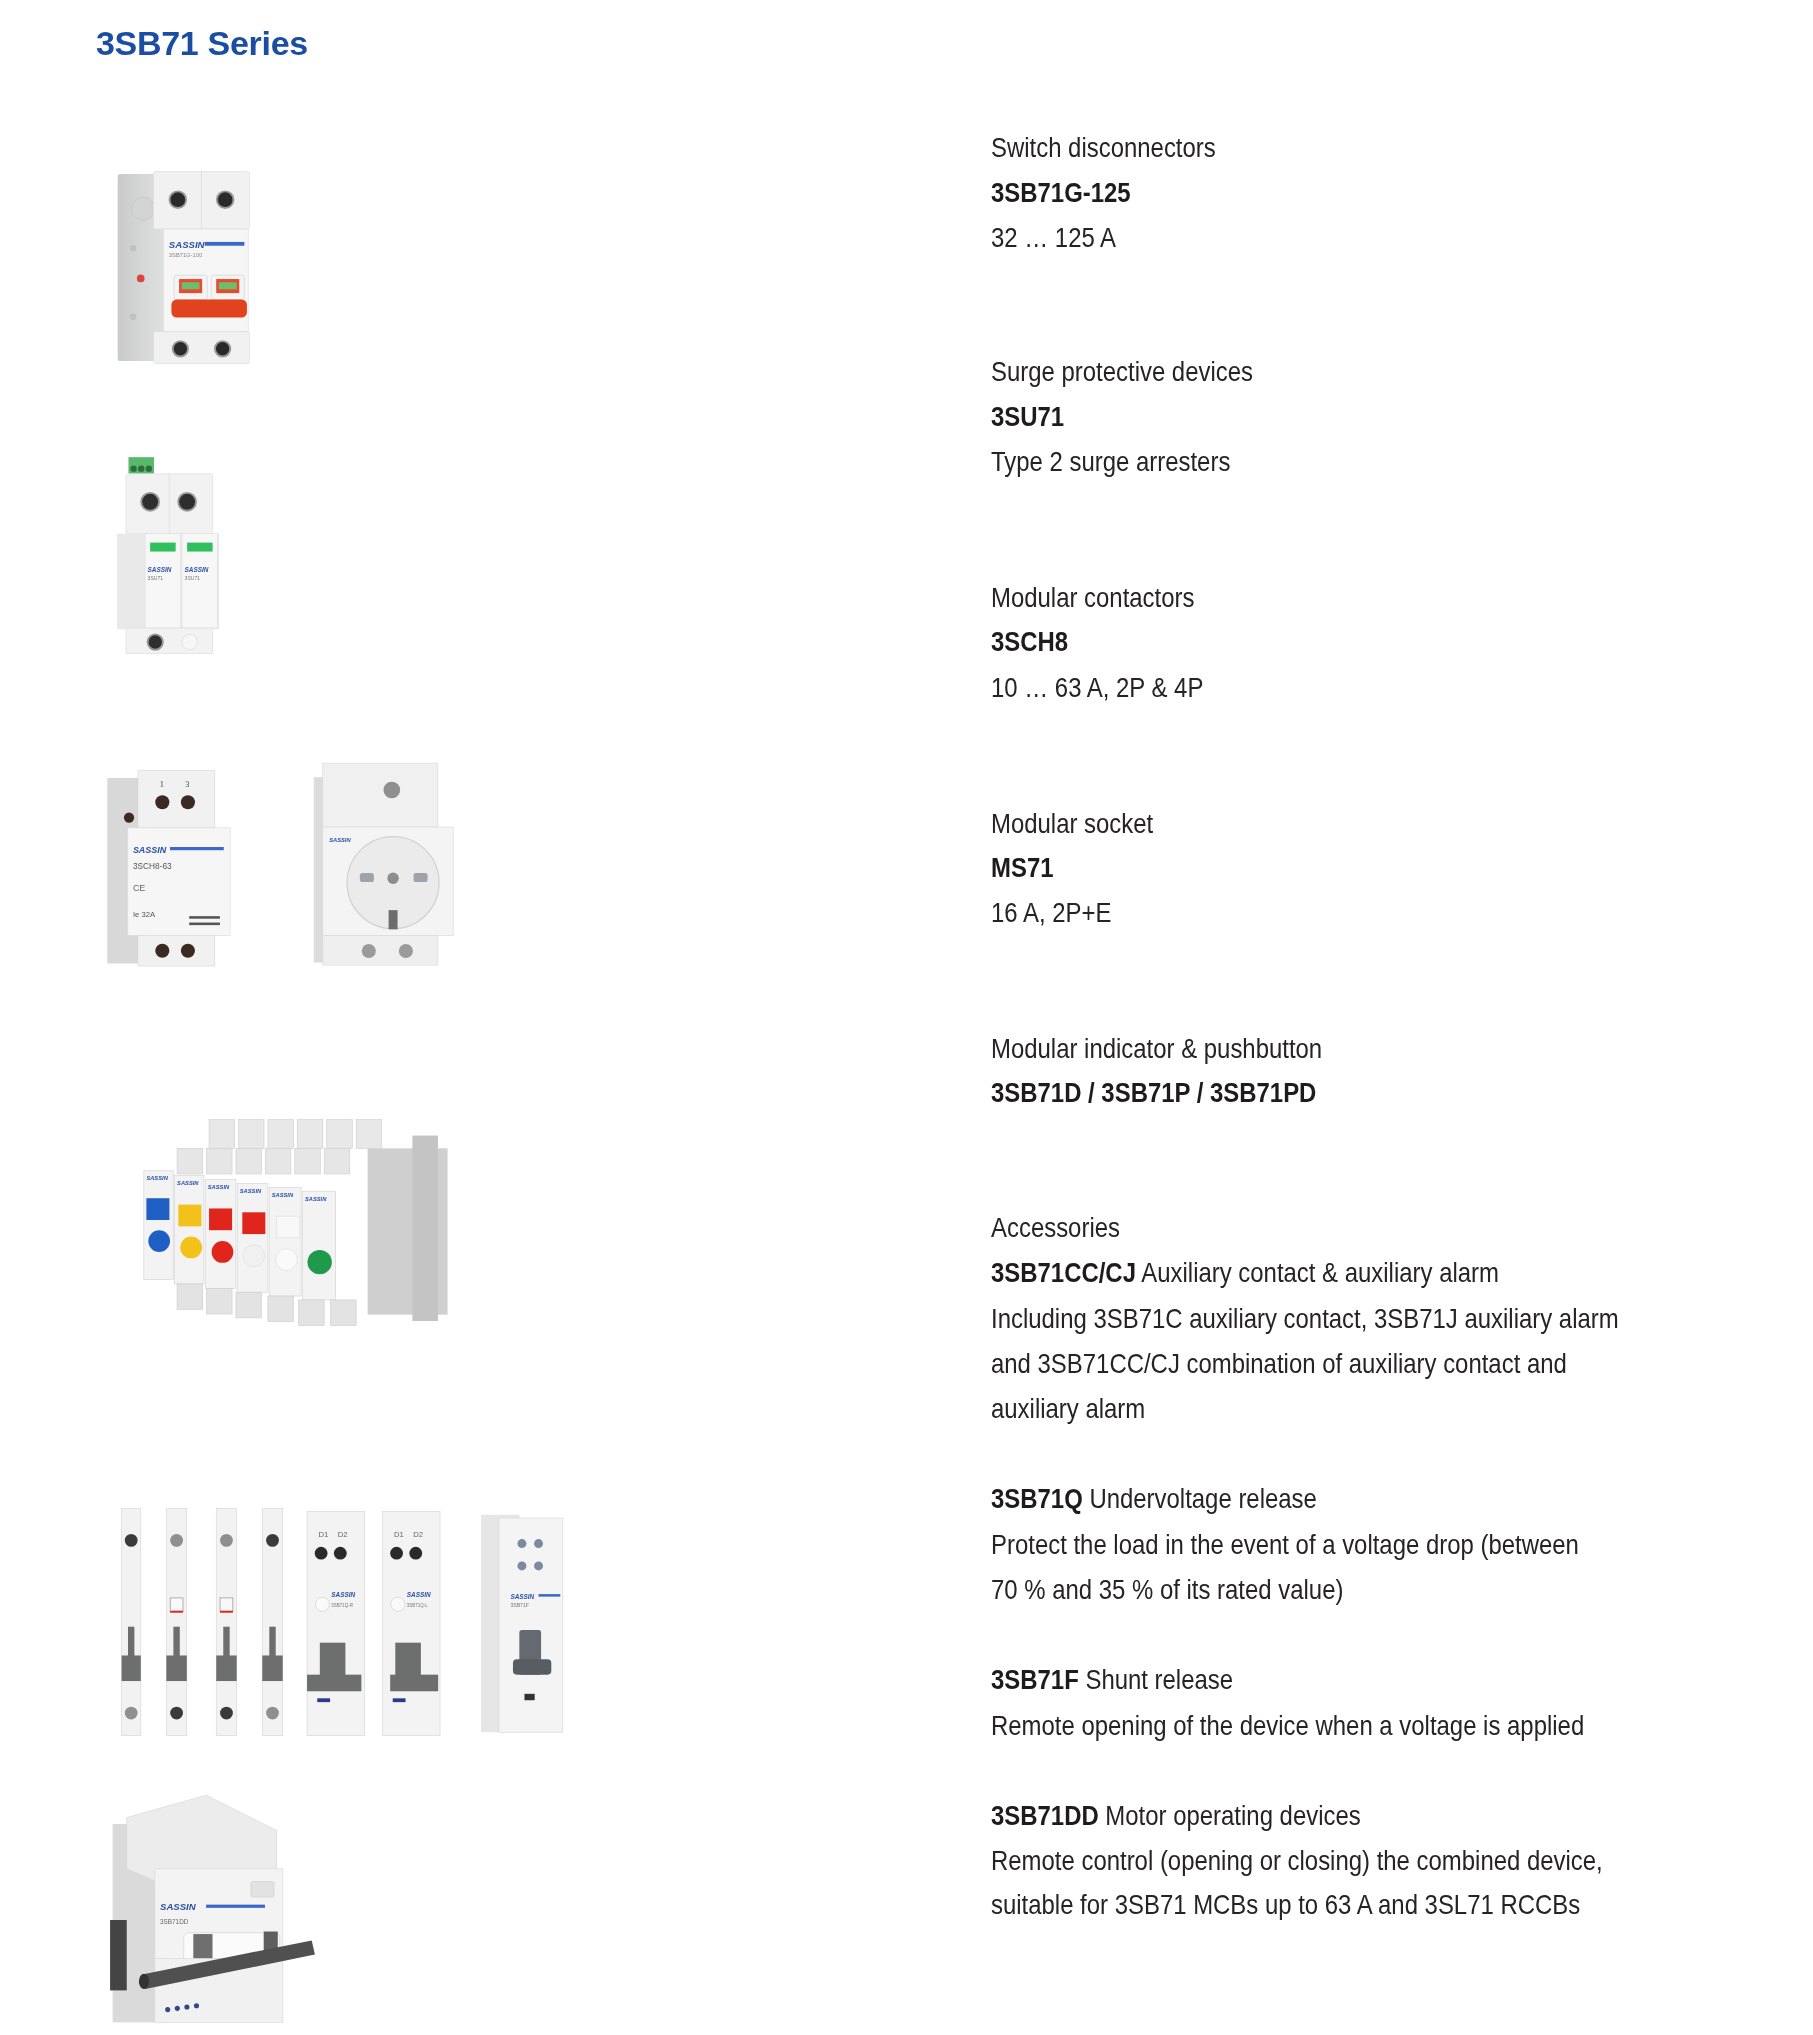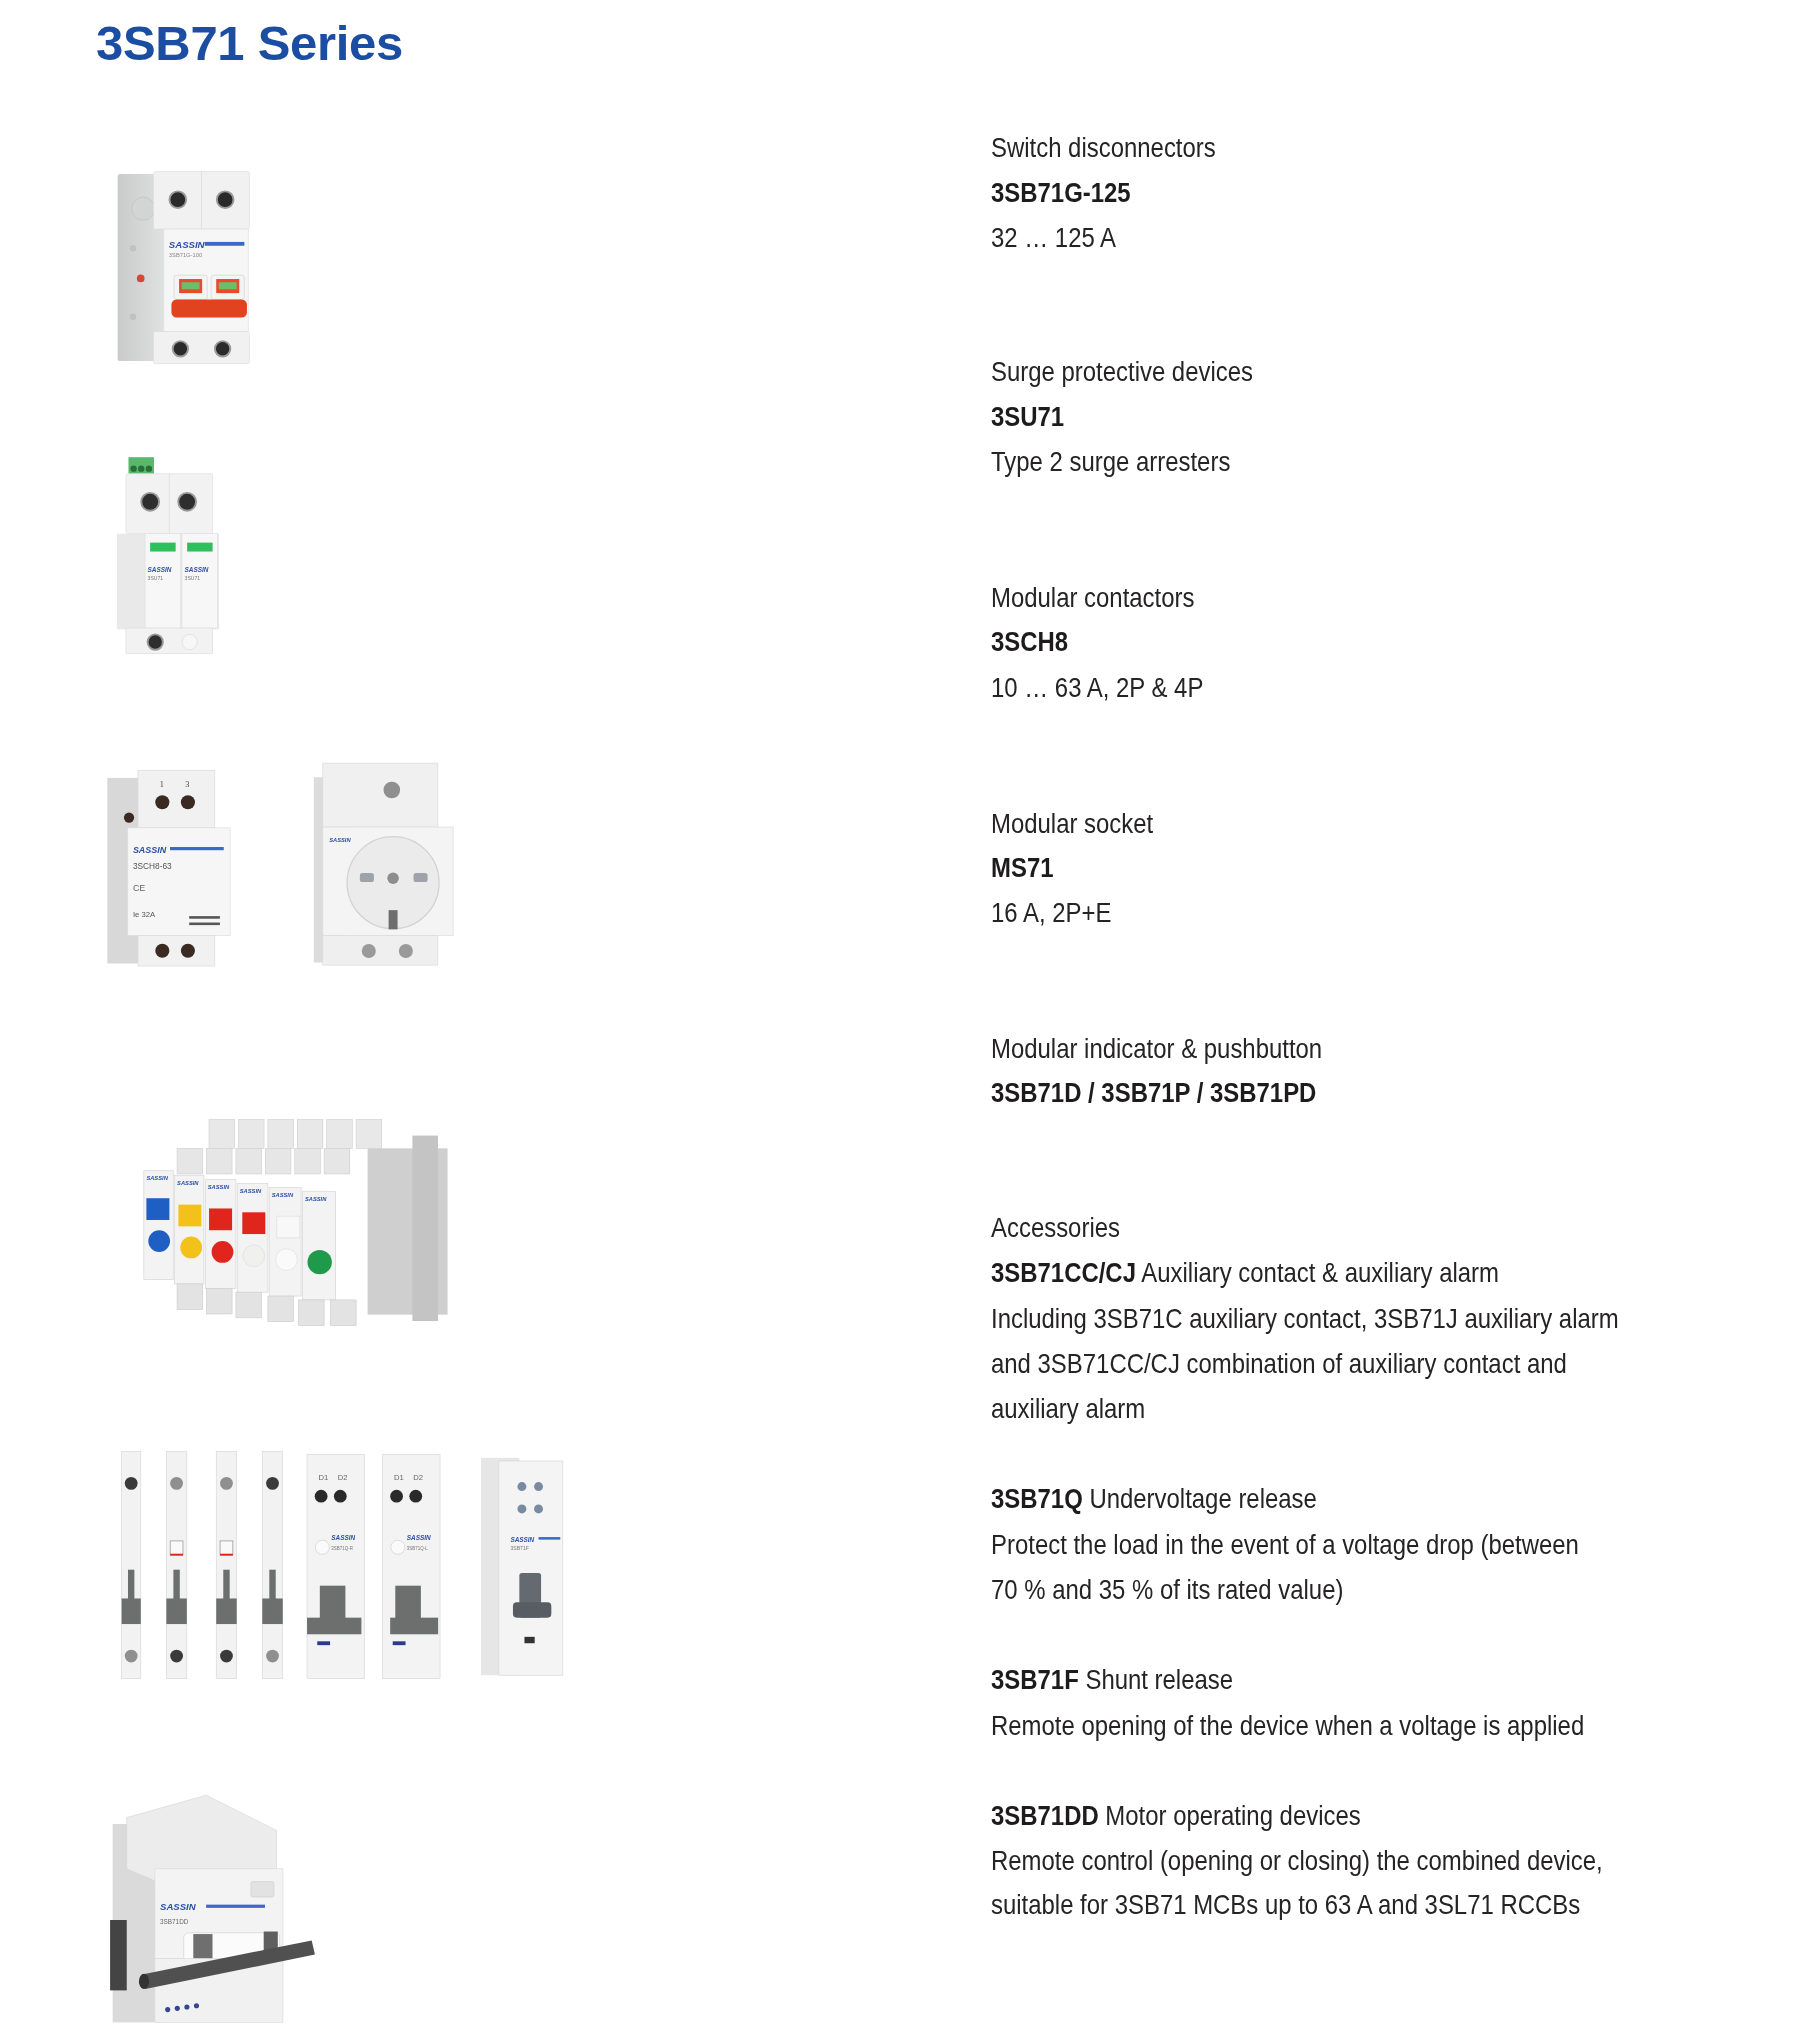--- a/index.html
+++ b/index.html
@@ -1,20 +1,20 @@
 <!DOCTYPE html>
 <html style="font-size:10.2px"><head>
 <meta charset="utf-8">
 <style>
   html, body { margin: 0; padding: 0; background: #ffffff; }
   body { width: 1814px; height: 2035px; position: relative; overflow: hidden;
          font-family: "Liberation Sans", sans-serif; color: #231f20; }
   .title { position: absolute; left: 96px; top: 14px; margin: 0;
            font-family: "Liberation Sans", sans-serif; font-weight: 700;
-           font-size: 49px; line-height: 58px; color: #1b4ea3; letter-spacing: -0.3px; }
+           font-size: 34px; line-height: 58px; color: #1b4ea3; letter-spacing: -0.3px; }
   .line { position: absolute; left: 991px; white-space: nowrap;
           font-size: 27.5px; line-height: 32px; color: #262324;
           transform-origin: left center; transform: scaleX(0.87); }
   .line b { font-weight: 700; color: #1e1b1c; }
   .prod { position: absolute; }
   .prod svg { display: block; width: 100%; height: 100%; }
 </style>
 </head>
 <body>
 
@@ -230,21 +230,21 @@
       <rect x="72" y="272" width="40" height="40"></rect>
         <rect x="118" y="279" width="40" height="40"></rect>
       <rect x="164" y="285" width="40" height="40"></rect>
         <rect x="214" y="291" width="40" height="40"></rect>
       <rect x="262" y="297" width="40" height="40"></rect>
         <rect x="312" y="297" width="40" height="40"></rect>
     </g>
   </svg>
 </div>
 
-<div class="prod" style="left:115px;top:1445px;width:480px;height:243px" title="SASSIN auxiliary contacts, alarms, 3SB71Q-R / 3SB71Q-L undervoltage releases, 3SB71F shunt release">
+<div class="prod" style="left:115px;top:1502px;width:480px;height:243px" title="SASSIN auxiliary contacts, alarms, 3SB71Q-R / 3SB71Q-L undervoltage releases, 3SB71F shunt release">
   <svg viewBox="0 0 750 380">
 
     <g>
       <rect x="10" y="10" width="30" height="355" fill="#f2f2f2" stroke="#d6d6d6"></rect>
       <rect x="80" y="10" width="32" height="355" fill="#f2f2f2" stroke="#d6d6d6"></rect>
       <rect x="158" y="10" width="32" height="355" fill="#f2f2f2" stroke="#d6d6d6"></rect>
       <rect x="230" y="10" width="32" height="355" fill="#f2f2f2" stroke="#d6d6d6"></rect>
       <circle cx="25" cy="60" r="10" fill="#3a3a3a"></circle>
         <circle cx="96" cy="60" r="10" fill="#8f8f8f"></circle>
       <circle cx="174" cy="60" r="10" fill="#8f8f8f"></circle>

